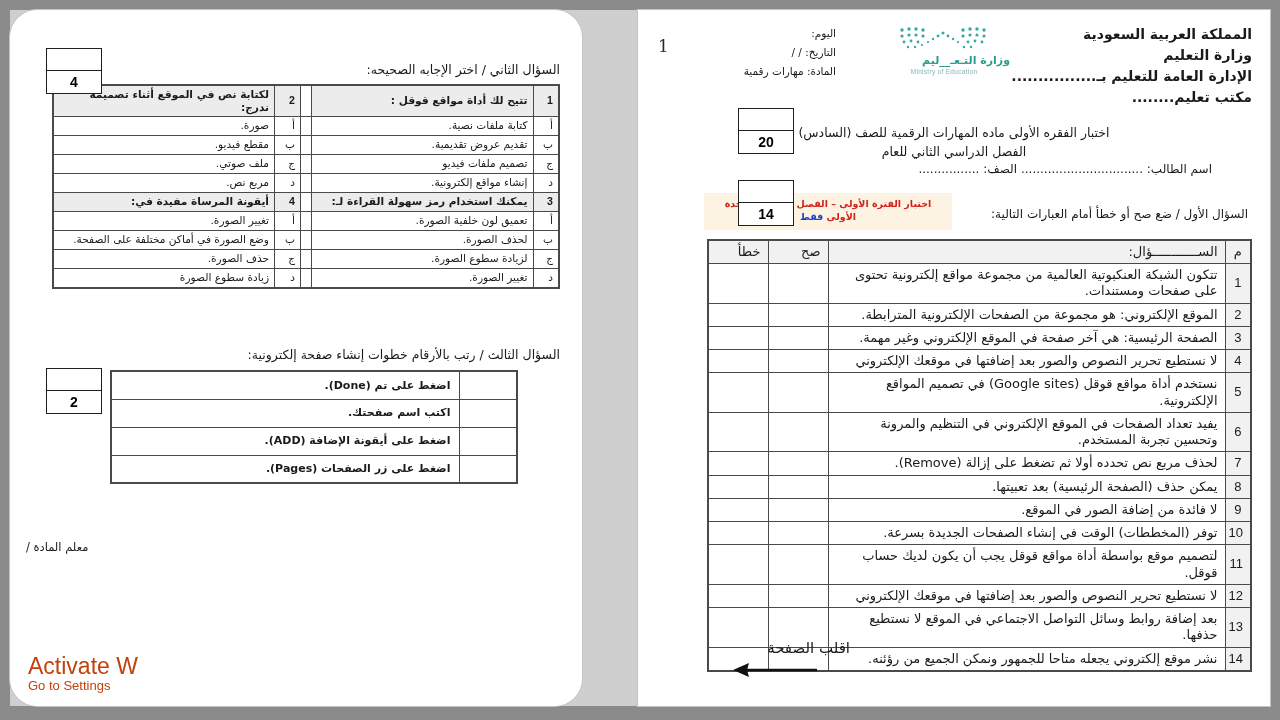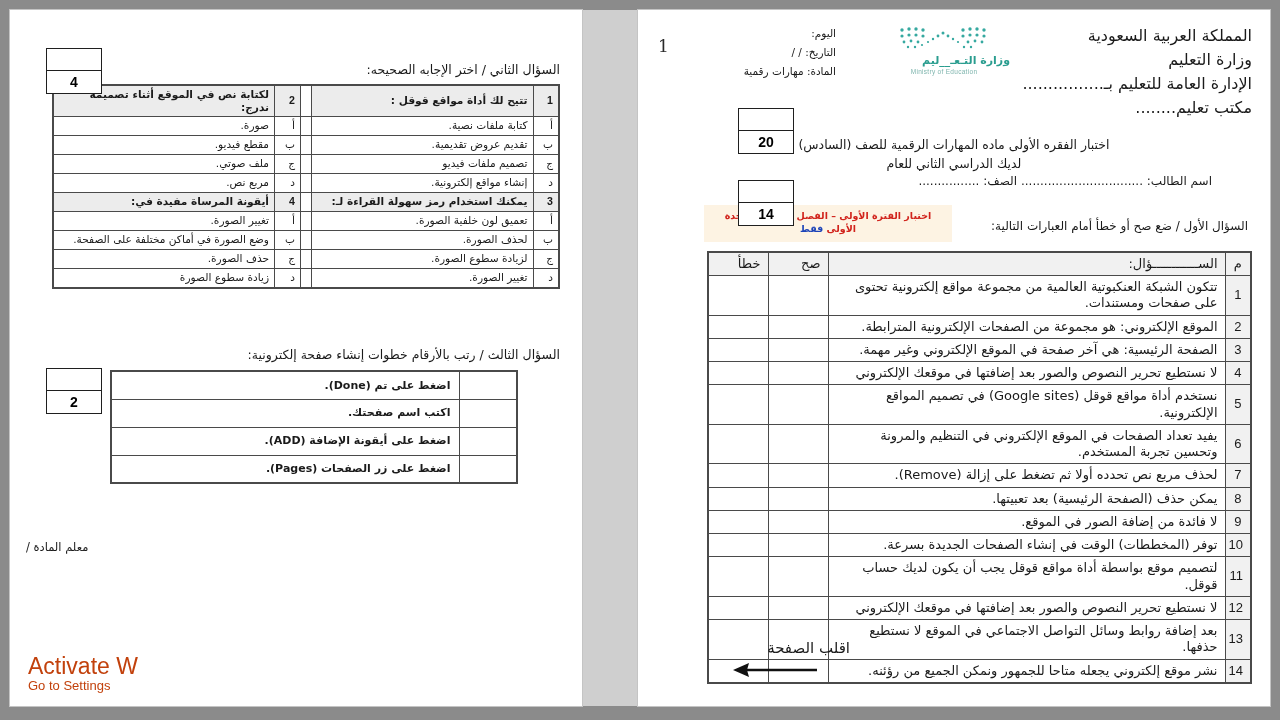--- a/index.html
+++ b/index.html
@@ -27,37 +27,37 @@
     display: flex;
     flex-direction: row-reverse;
     justify-content: space-between;
   }
   .page {
     position: relative;
     background: #ffffff;
     height: 696px;
     box-shadow: 0 0 0 1px #c4c4c4;
   }
-  .page-right { width: 572px; }   
+  .page-right { width: 572px; border-radius: 27px; }   
   .page-left  { width: 632px; }   
 
   
   .ar {
     font-family: "DejaVu Sans", "Liberation Sans", sans-serif;
     color: #1a1a1a;
     direction: rtl;
     text-align: right;
     line-height: 1.25;
   }
 
   
   .sheet1 { position: absolute; inset: 0; padding: 14px 18px; }
 
   .hdr-row { display: flex; justify-content: space-between; align-items: flex-start; }
-  .hdr-right { font-size: 16px; line-height: 1.5; text-align: right; width: 200px; }
+  .hdr-right { font-size: 14px; line-height: 1.5; text-align: right; width: 200px; font-weight: bold; }
   .hdr-right .ln { white-space: nowrap; }
   .hdr-left  { font-size: 10.5px; line-height: 1.8; text-align: right; width: 180px; }
   .hdr-left .ln { white-space: nowrap; }
   .hdr-left .lbl { display: inline-block; }
 
   .logo { width: 132px; text-align: center; padding-top: 2px; }
   .logo svg { display: block; margin: 0 auto; }
   .logo-ar {
     font-size: 11px; font-weight: bold; color: #2a9d8f;
     letter-spacing: 1px; margin-top: 2px;
@@ -363,21 +363,21 @@
 
           <div class="hdr-left ar">
             <div class="ln"><span class="lbl">اليوم:</span> <span></span></div>
             <div class="ln"><span class="lbl">التاريخ:</span> <span>/      /</span></div>
             <div class="ln"><span class="lbl">المادة:</span> <span>مهارات رقمية</span></div>
           </div>
         </div>
 
         <div class="title-block ar">
           <div>اختبار الفقره الأولى ماده المهارات الرقمية للصف (السادس)</div>
-          <div>لديك الدراسي الثاني للعام</div>
+          <div>الفصل الدراسي الثاني للعام</div>
         </div>
 
         <div class="score-box sb-20">
           <div class="top"></div>
           <div class="val">20</div>
         </div>
 
         <div class="name-line ar">
           <span>اسم الطالب:</span>
           <span class="dots">................................</span>

